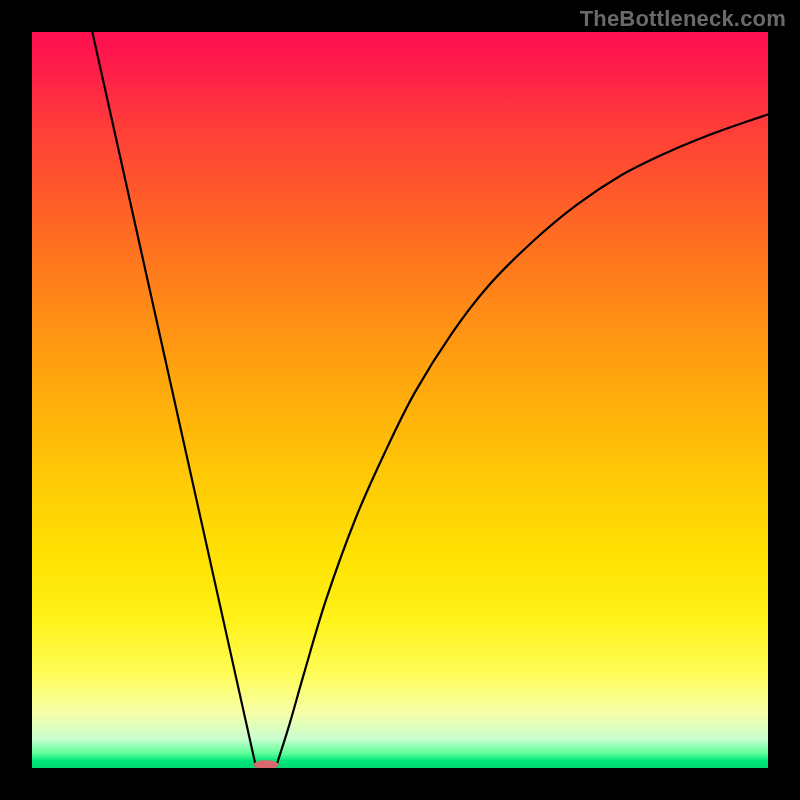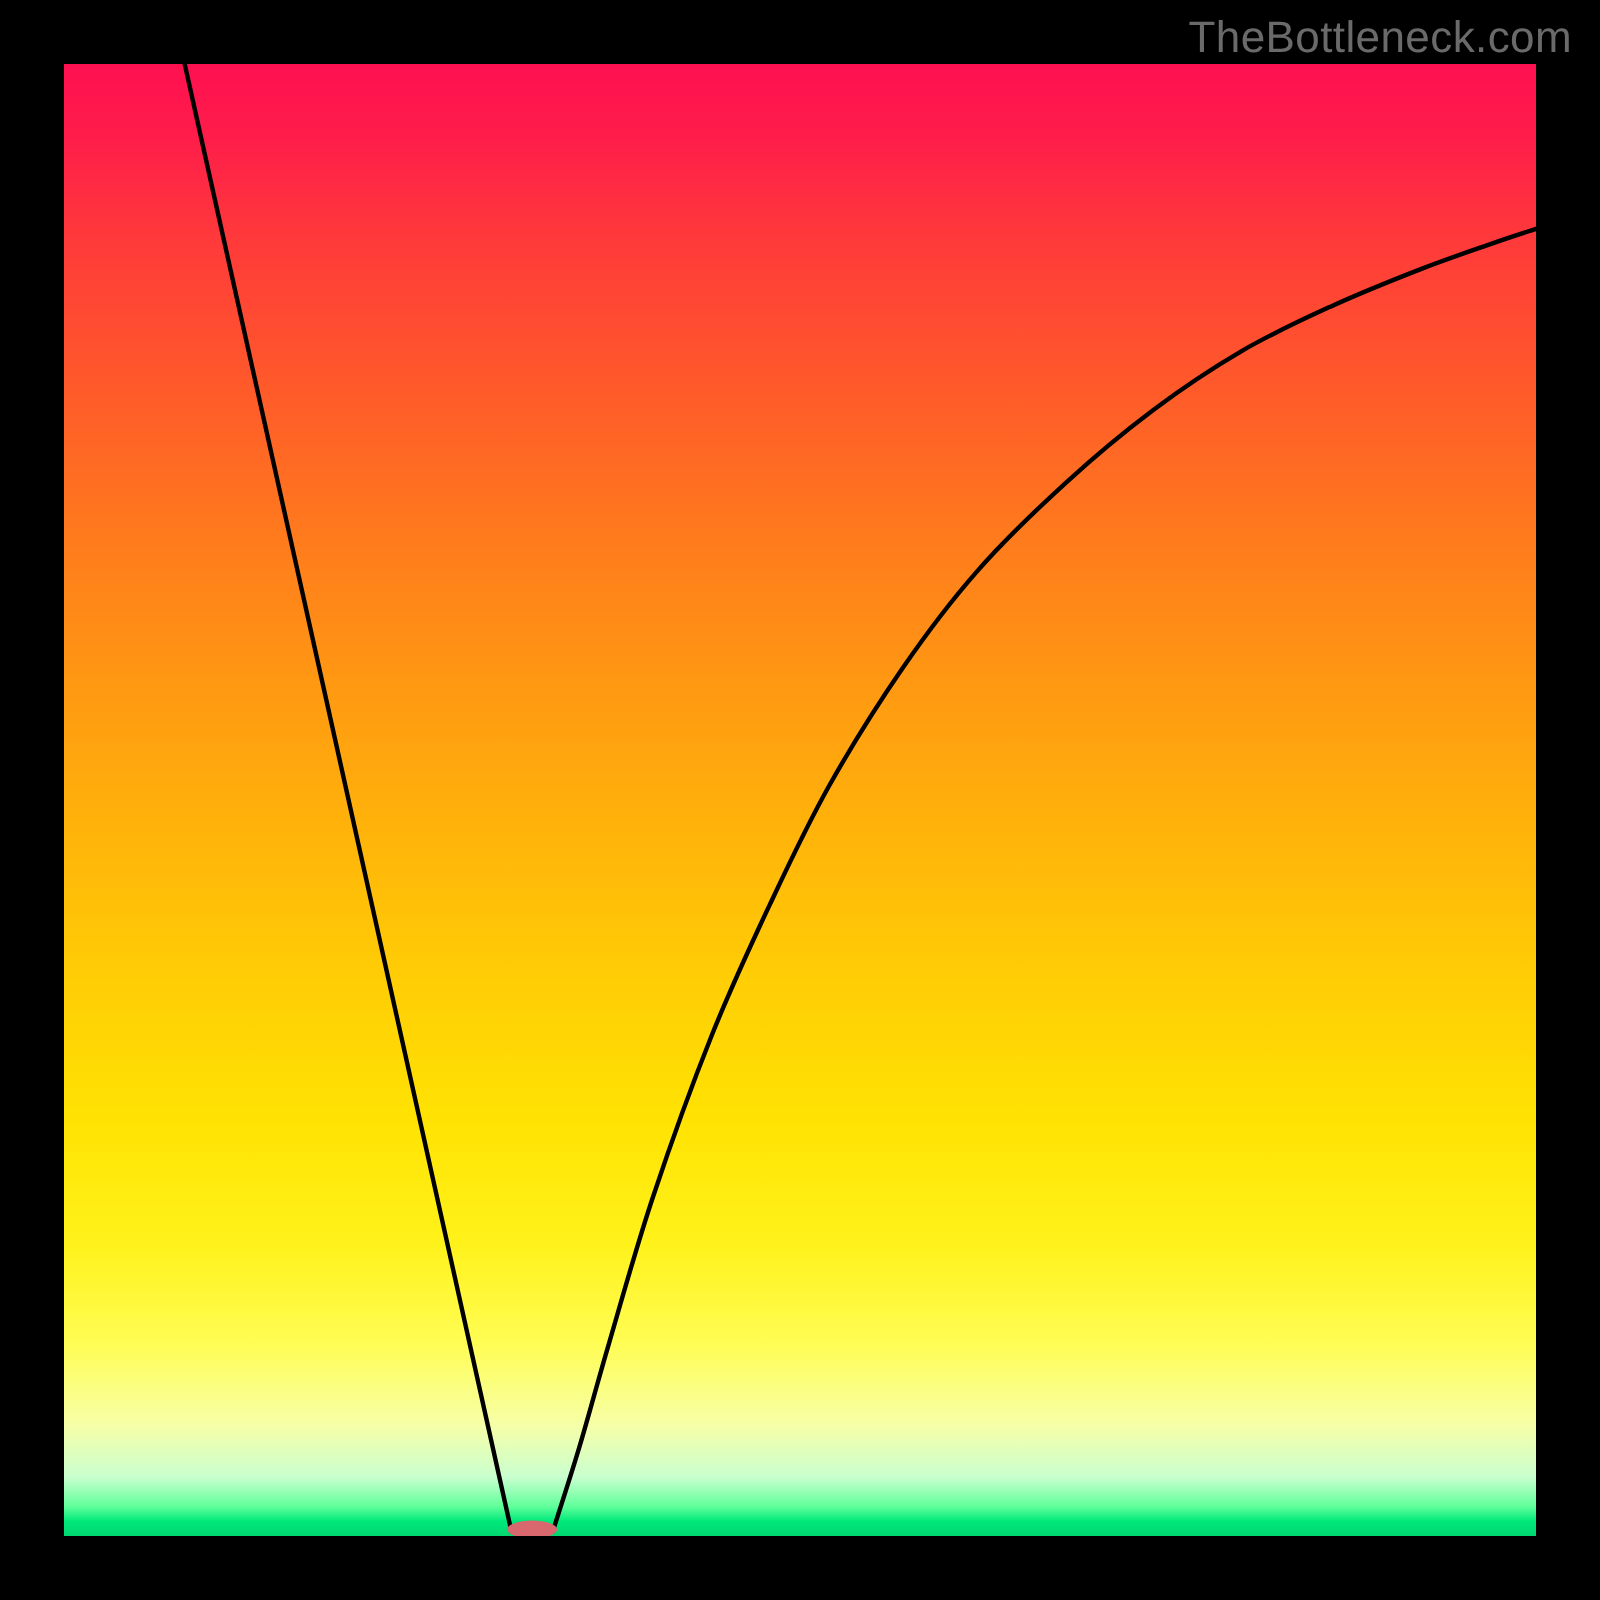--- a/index.html
+++ b/index.html
@@ -16,21 +16,21 @@
     width: 800px;
     height: 800px;
     background: #000;
   }
   .watermark {
     position: absolute;
     top: 6px;
     right: 14px;
     color: #6a6a6a;
     font-size: 22px;
-    font-weight: 400;
+    font-weight: 700;
     letter-spacing: 0.2px;
     z-index: 10;
   }
   .plot-area {
     position: absolute;
     left: 32px;
     top: 32px;
     width: 736px;
     height: 736px;
     overflow: hidden;

